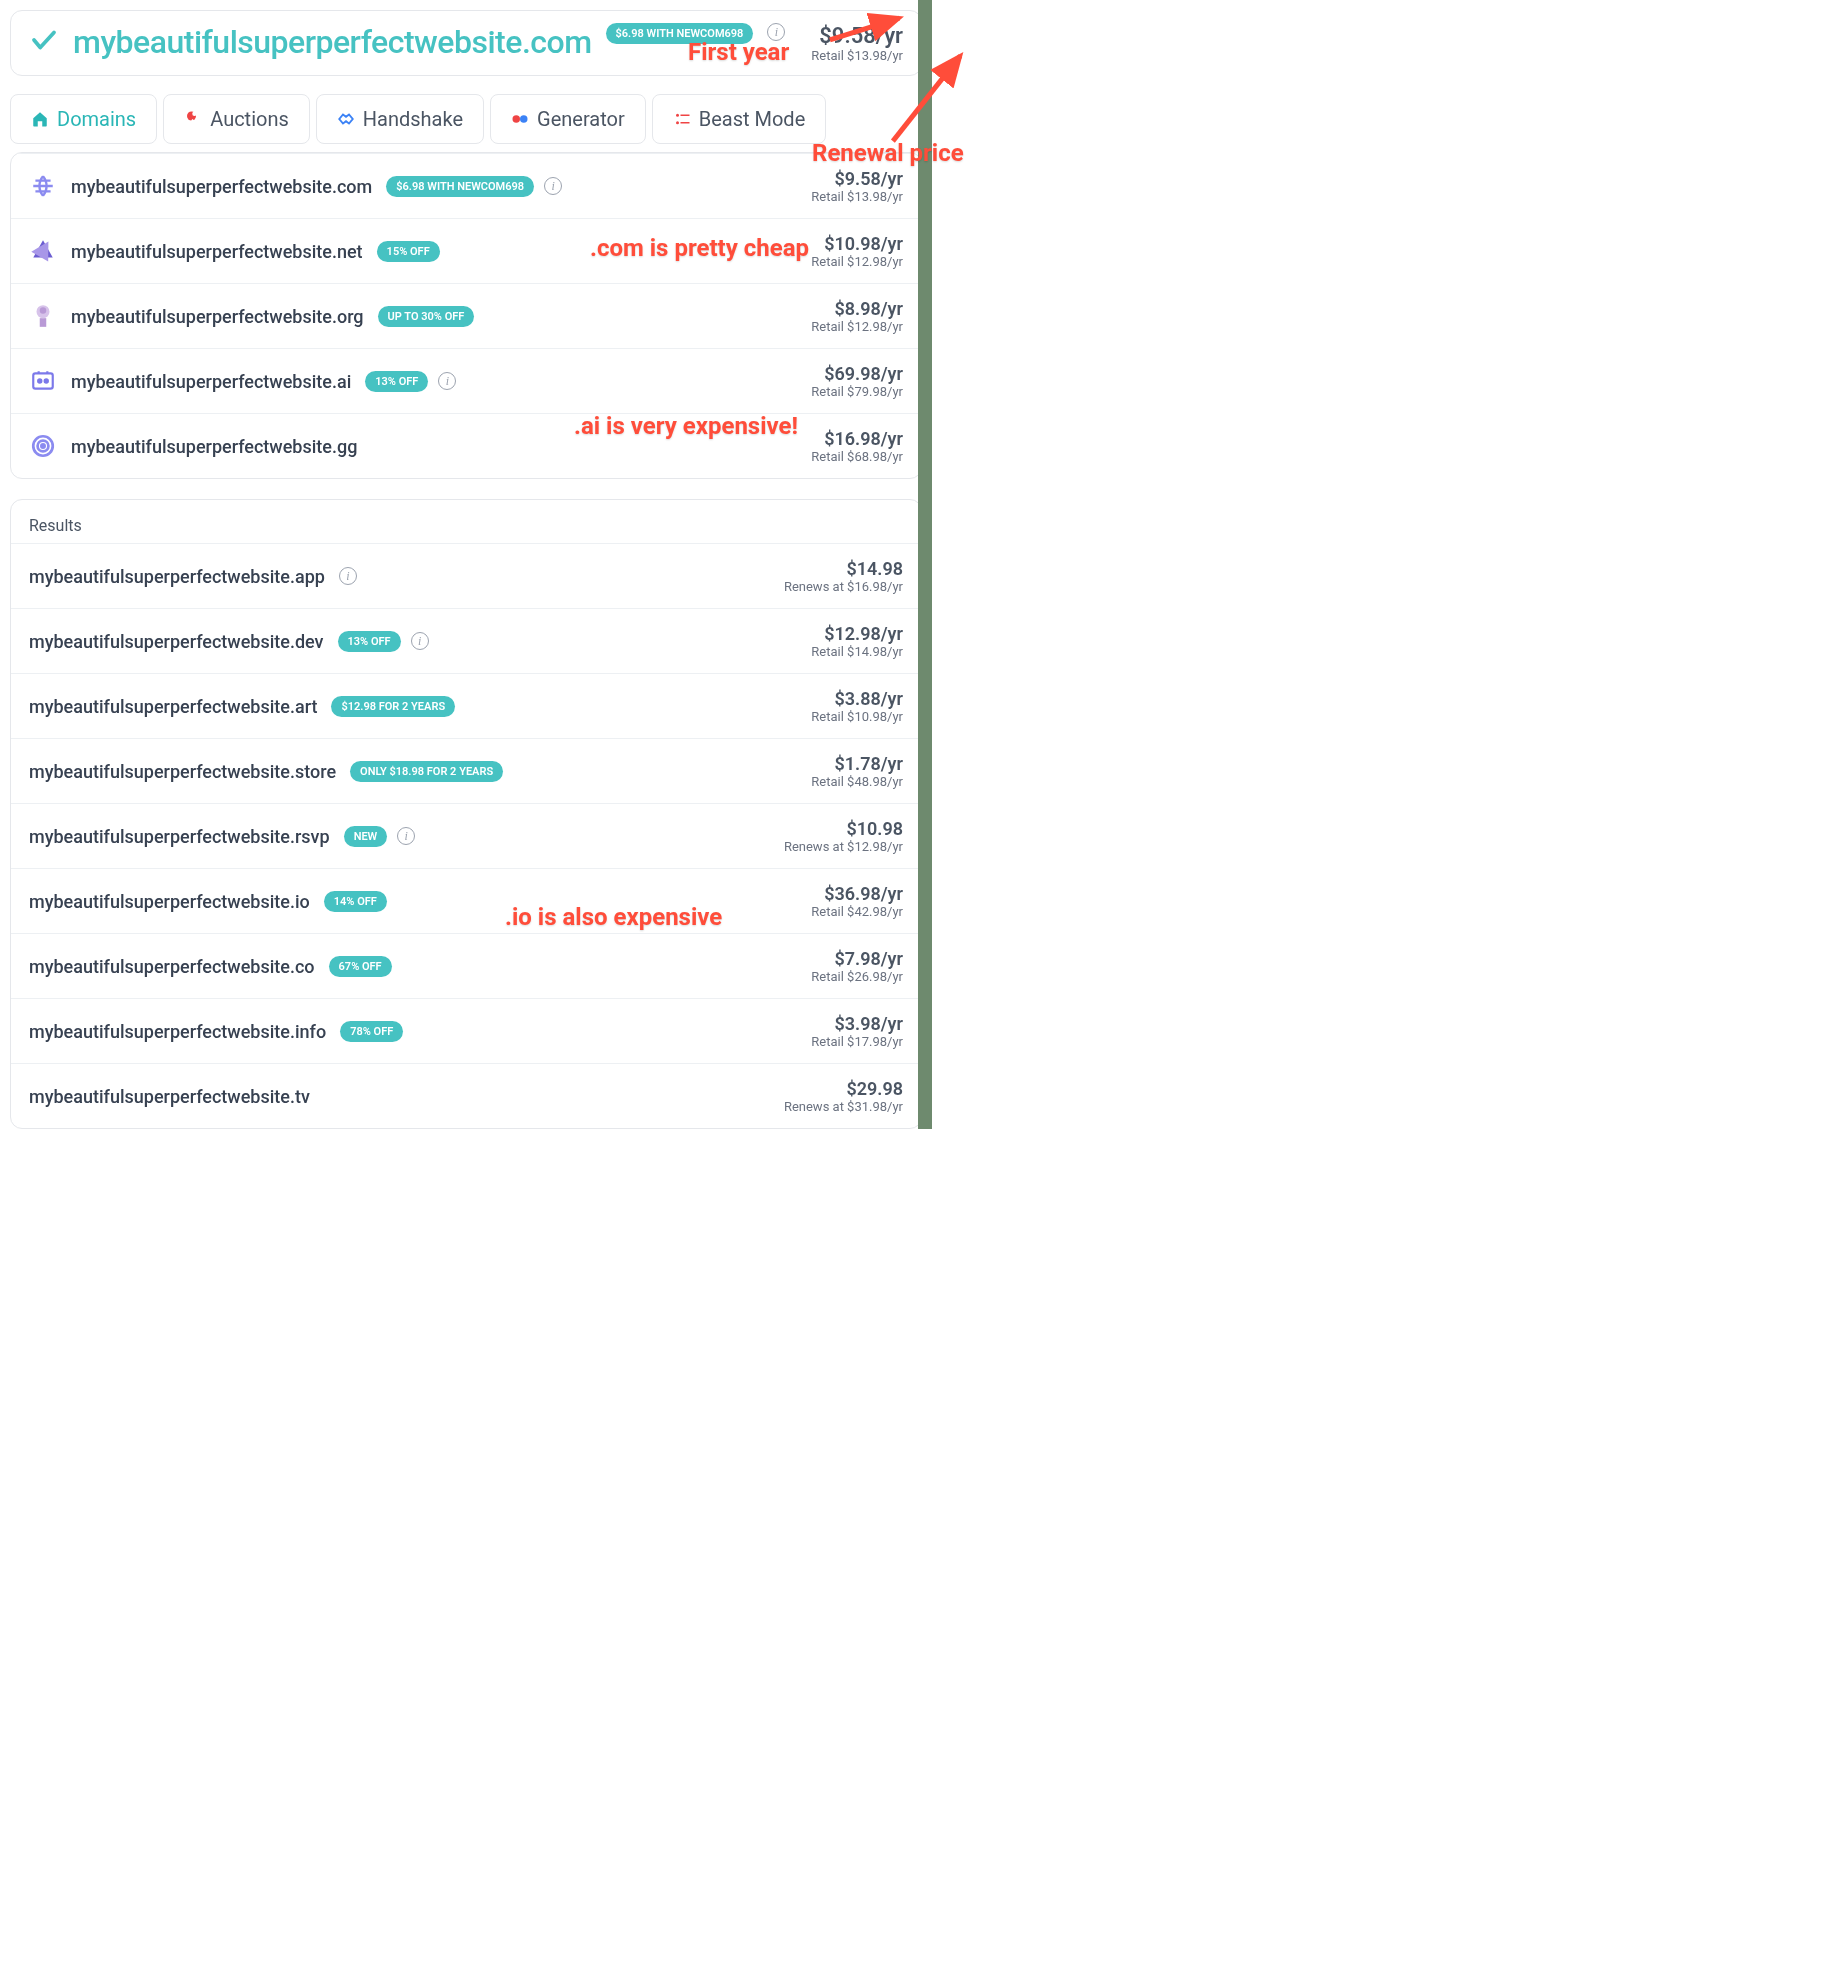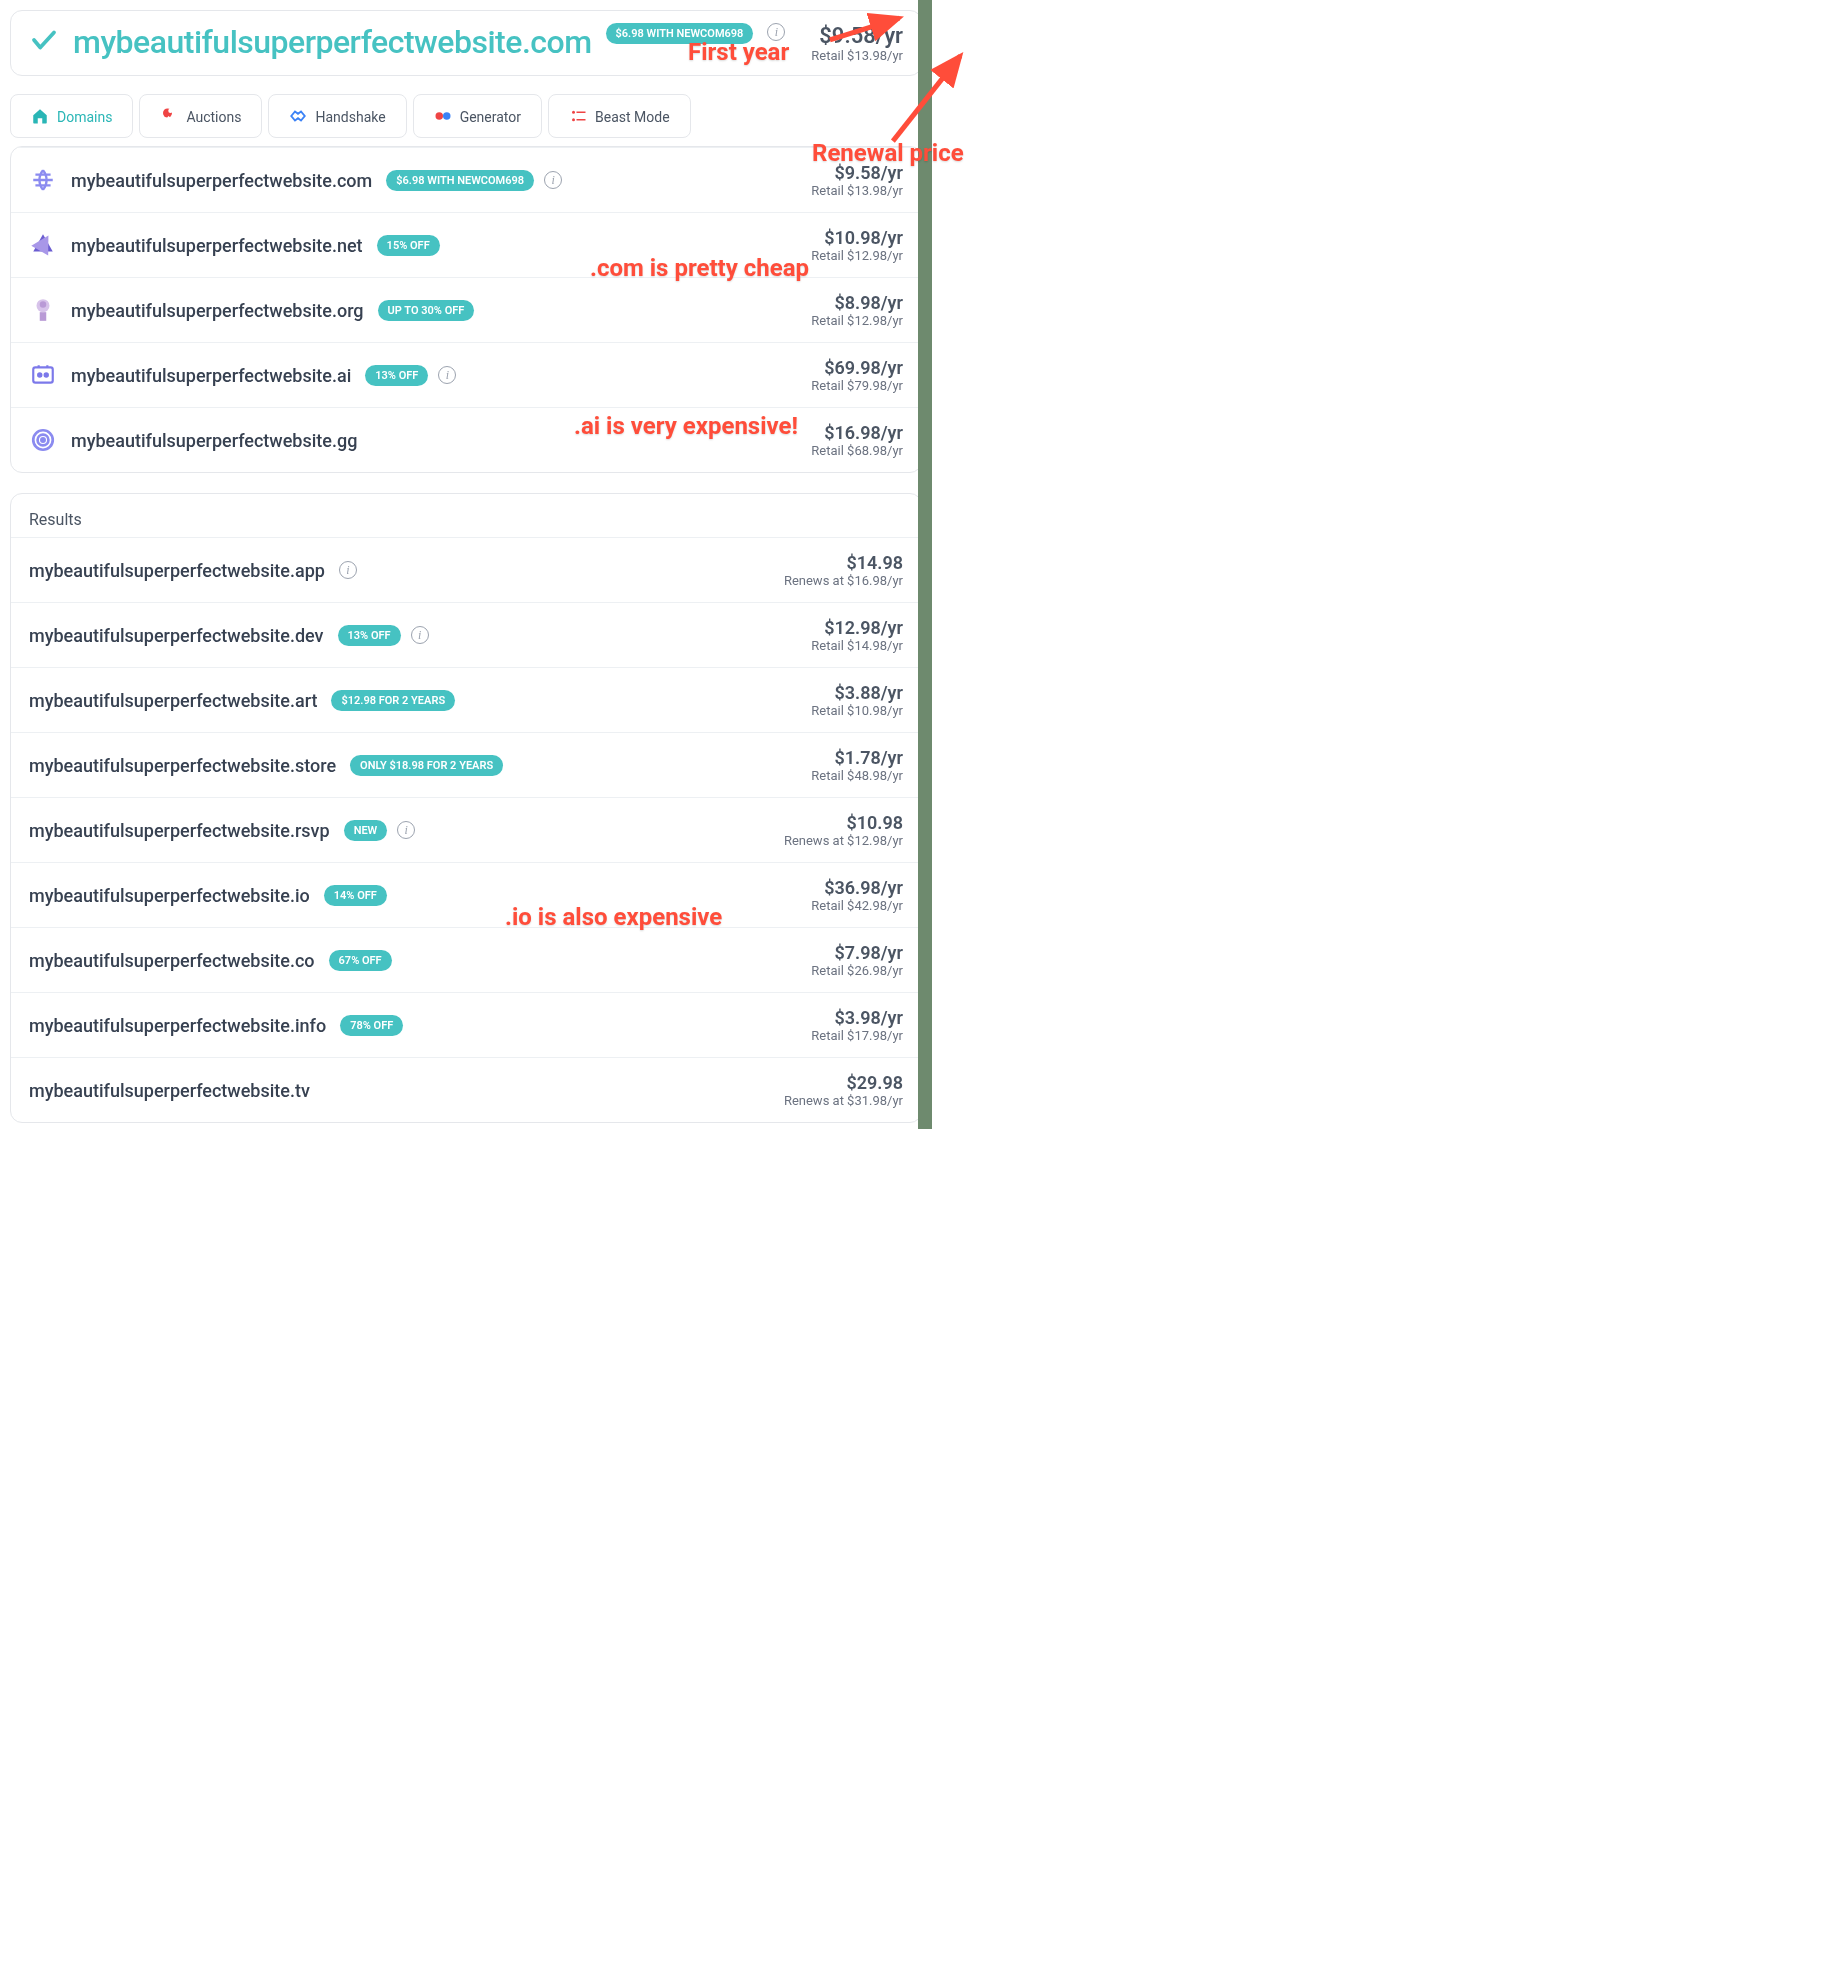--- a/index.html
+++ b/index.html
@@ -16,21 +16,21 @@
     display: inline-flex; align-items: center; justify-content: center;
     width: 18px; height: 18px; border: 1.5px solid #9ca3af; border-radius: 50%;
     color: #9ca3af; font-size: 12px; font-style: italic; font-family: Georgia, serif;
   }
   .header-price { margin-left: auto; text-align: right; }
   .price { font-size: 22px; font-weight: 600; color: #4b5563; text-align: right; }
   .retail { font-size: 13px; color: #6b7280; }
 
   
   .tabs { display: flex; gap: 6px; margin-bottom: 8px; }
-  .tab { display: flex; align-items: flex-end; gap: 8px; padding: 12px 20px; border: 1px solid #e5e7eb; border-radius: 8px; background: #fff; font-size: 14px; color: #4b5563; cursor: pointer; }
+  .tab { display: flex; align-items: center; gap: 8px; padding: 12px 20px; border: 1px solid #e5e7eb; border-radius: 8px; background: #fff; font-size: 20px; color: #4b5563; cursor: pointer; }
   .tab.active { color: #2ab6b6; }
   .tab-icon { width: 18px; height: 18px; display: inline-flex; align-items: center; justify-content: center; }
 
   
   .section { border: 1px solid #e5e7eb; border-radius: 12px; margin-bottom: 20px; overflow: hidden; }
   .section-header { padding: 16px 18px 10px; display: flex; align-items: baseline; gap: 14px; font-size: 16px; color: #4b5563; }
   .hide-link { color: #2ab6b6; font-size: 14px; cursor: pointer; }
   .section-title { padding: 16px 18px 8px; font-size: 16px; color: #4b5563; }
 
   
@@ -302,21 +302,21 @@
              <div class="retail">Renews at $31.98/yr</div>
            </div>
         </div>
       </div>
   </div>
 
   <div class="rightbar"></div>
 
   <div class="annot" style="top:38px; left:688px;">First year</div>
   <div class="annot" style="top:139px; left:812px;">Renewal price</div>
-  <div class="annot" style="top:234px; left:590px;margin-top:20px;">.com is pretty cheap</div>
+  <div class="annot" style="top:234px; left:590px;">.com is pretty cheap</div>
   <div class="annot" style="top:412px; left:574px;">.ai is very expensive!</div>
   <div class="annot" style="top:903px; left:505px;text-align:center;">.io is also expensive</div>
 
   <svg class="arrow" style="top:8px; left:822px;" width="99" height="40" viewBox="0 0 100 40">
     <defs>
         <marker id="ah1" markerWidth="8" markerHeight="8" refX="6" refY="3" orient="auto">
           <path d="M0,0 L7,3 L0,6 Z" fill="#ff4d3a"></path>
         </marker>
       </defs>
     <line x1="8" y1="32" x2="78" y2="10" stroke="#ff4d3a" stroke-width="5" marker-end="url(#ah1)"></line>

